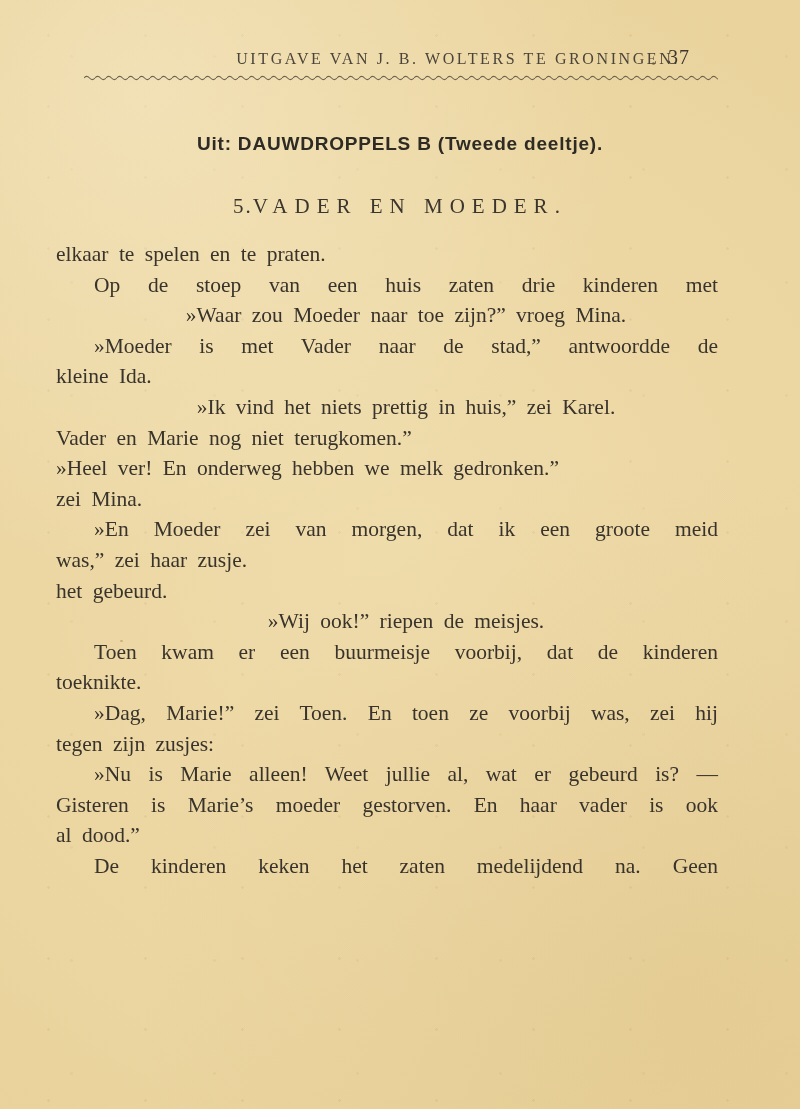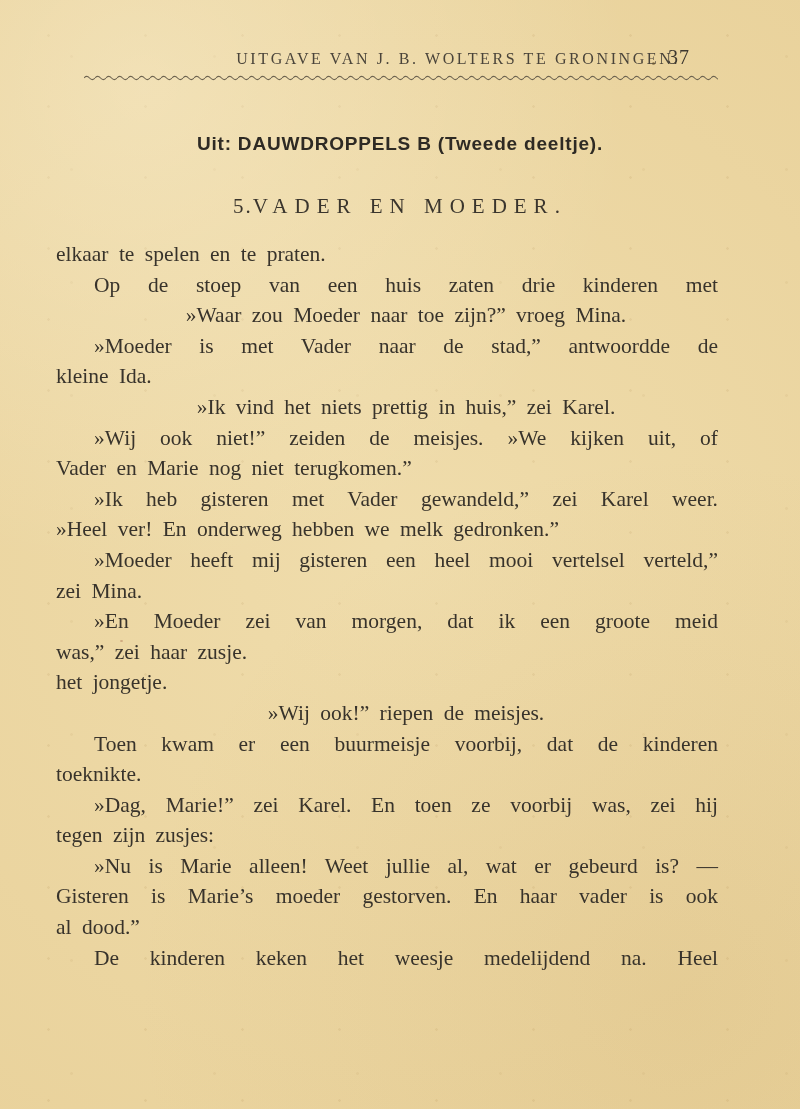--- a/index.html
+++ b/index.html
@@ -84,37 +84,34 @@
     <span class="chapter-number">5.</span><span class="chapter-title">VADER EN MOEDER.</span>
   </div>
 
   <div class="body-text">
     <div class="line">elkaar te spelen en te praten.</div>
     <div class="line j ind">Op de stoep van een huis zaten drie kinderen met</div>
     <div class="line ind">»Waar zou Moeder naar toe zijn?” vroeg Mina.</div>
     <div class="line j ind">»Moeder is met Vader naar de stad,” antwoordde de</div>
     <div class="line">kleine Ida.</div>
     <div class="line ind">»Ik vind het niets prettig in huis,” zei Karel.</div>
-    <div class="line j ind">»Wij ook niet!” zeiden de meisjes. »We kijken uit, of</div>
     <div class="line">Vader en Marie nog niet terugkomen.”</div>
-    <div class="line j ind">»Ik heb gisteren met Vader gewandeld,” zei Karel weer.</div>
     <div class="line">»Heel ver! En onderweg hebben we melk gedronken.”</div>
-    <div class="line j ind">»Moeder heeft mij gisteren een heel mooi vertelsel verteld,”</div>
     <div class="line">zei Mina.</div>
     <div class="line j ind">»En Moeder zei van morgen, dat ik een groote meid</div>
     <div class="line">was,” zei haar zusje.</div>
-    <div class="line">het jongetje.</div>
+    <div class="line">het gebeurd.</div>
     <div class="line ind">»Wij ook!” riepen de meisjes.</div>
     <div class="line j ind">Toen kwam er een buurmeisje voorbij, dat de kinderen</div>
     <div class="line">toeknikte.</div>
-    <div class="line j ind">»Dag, Marie!” zei Karel. En toen ze voorbij was, zei hij</div>
+    <div class="line j ind">»Dag, Marie!” zei Toen. En toen ze voorbij was, zei hij</div>
     <div class="line">tegen zijn zusjes:</div>
     <div class="line j ind">»Nu is Marie alleen! Weet jullie al, wat er gebeurd is? —</div>
     <div class="line j">Gisteren is Marie’s moeder gestorven. En haar vader is ook</div>
     <div class="line">al dood.”</div>
-    <div class="line j ind">De kinderen keken het weesje medelijdend na. Heel</div>
+    <div class="line j ind">De kinderen keken het zaten medelijdend na. Geen</div>
   </div>
 
   <div class="speck s1"></div>
   <div class="speck s2"></div>
   <div class="speck s3"></div>
 
 </div>
 
 </body></html>

